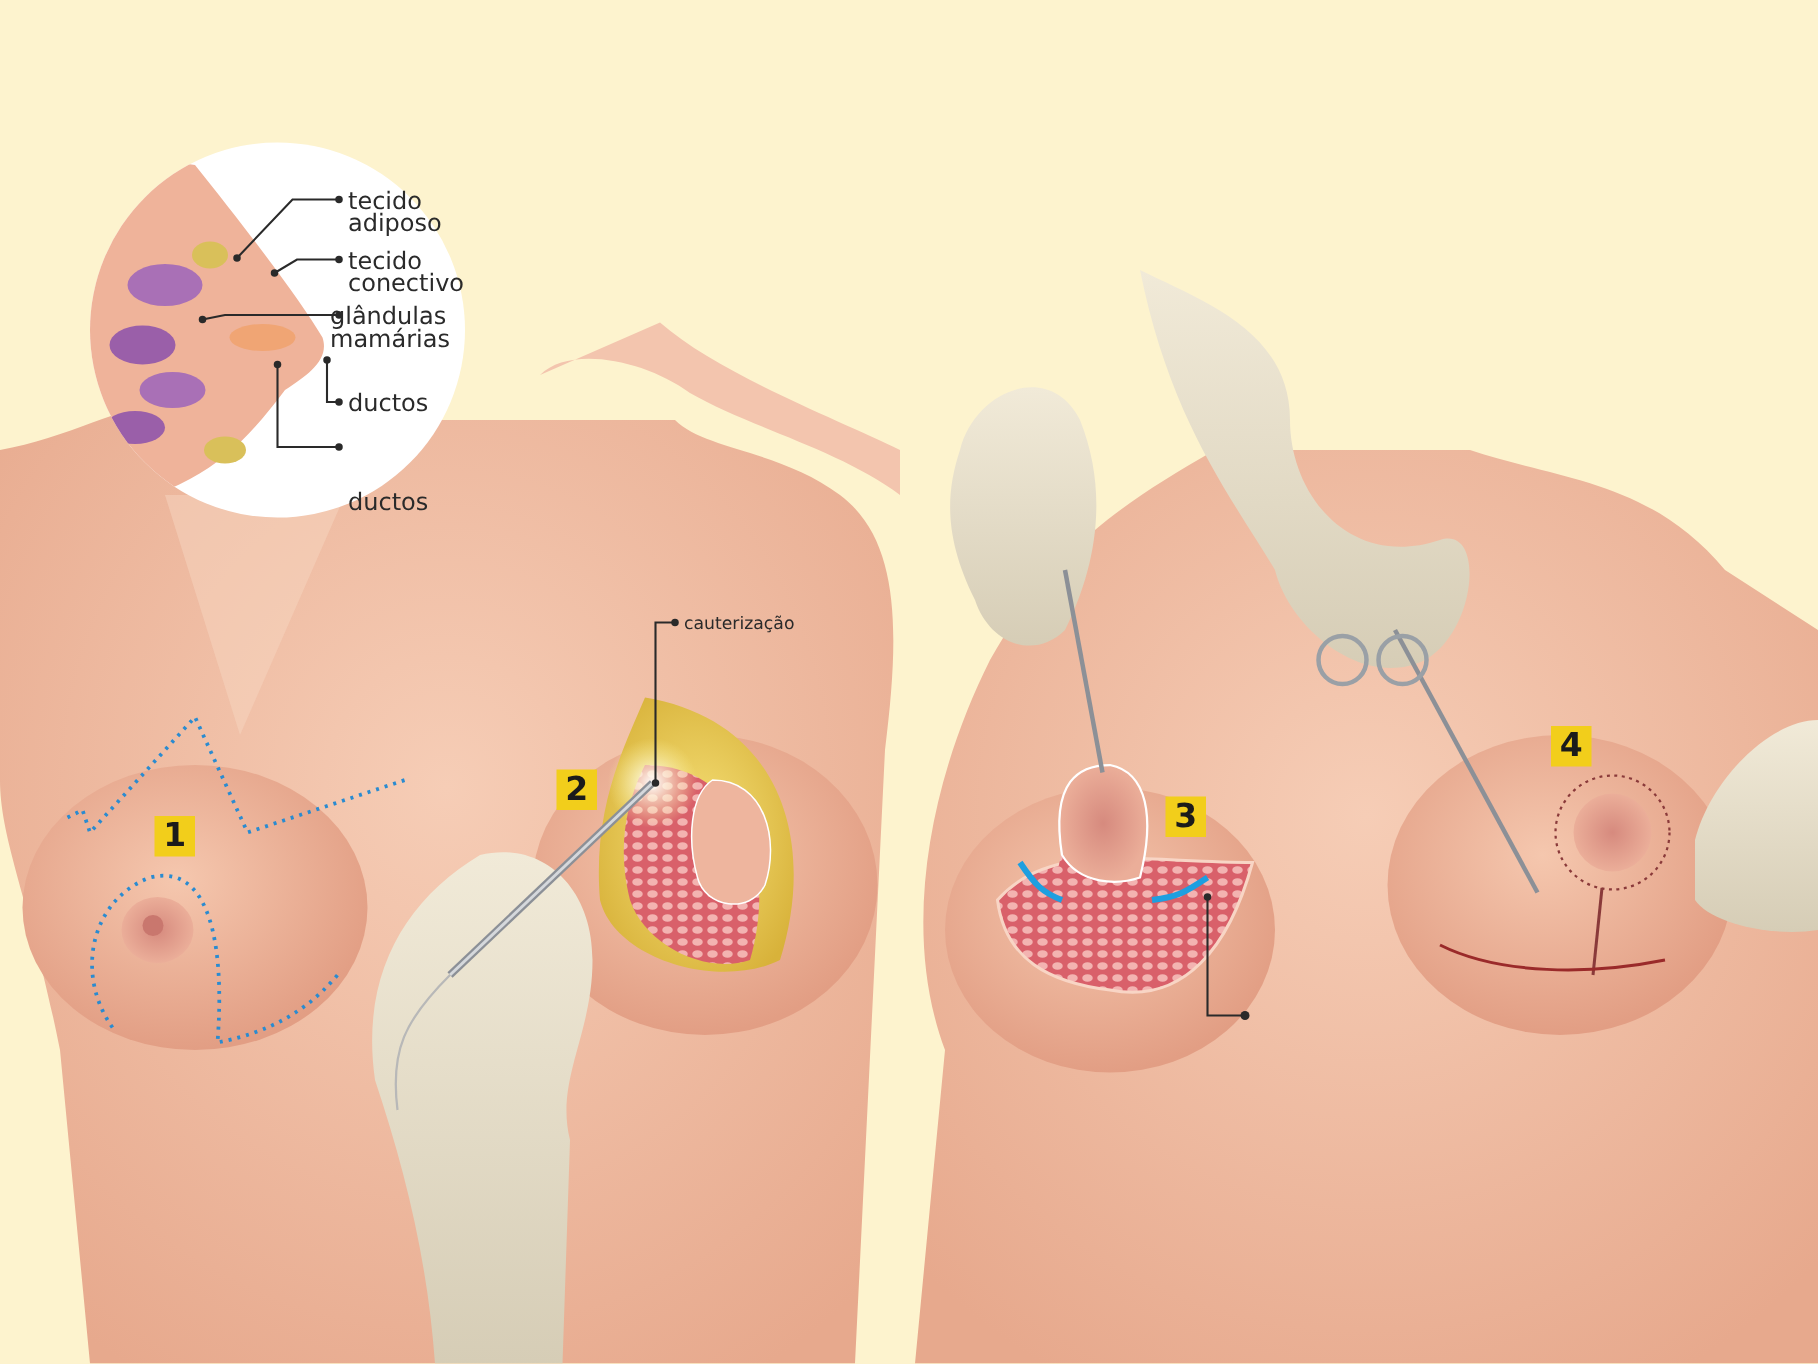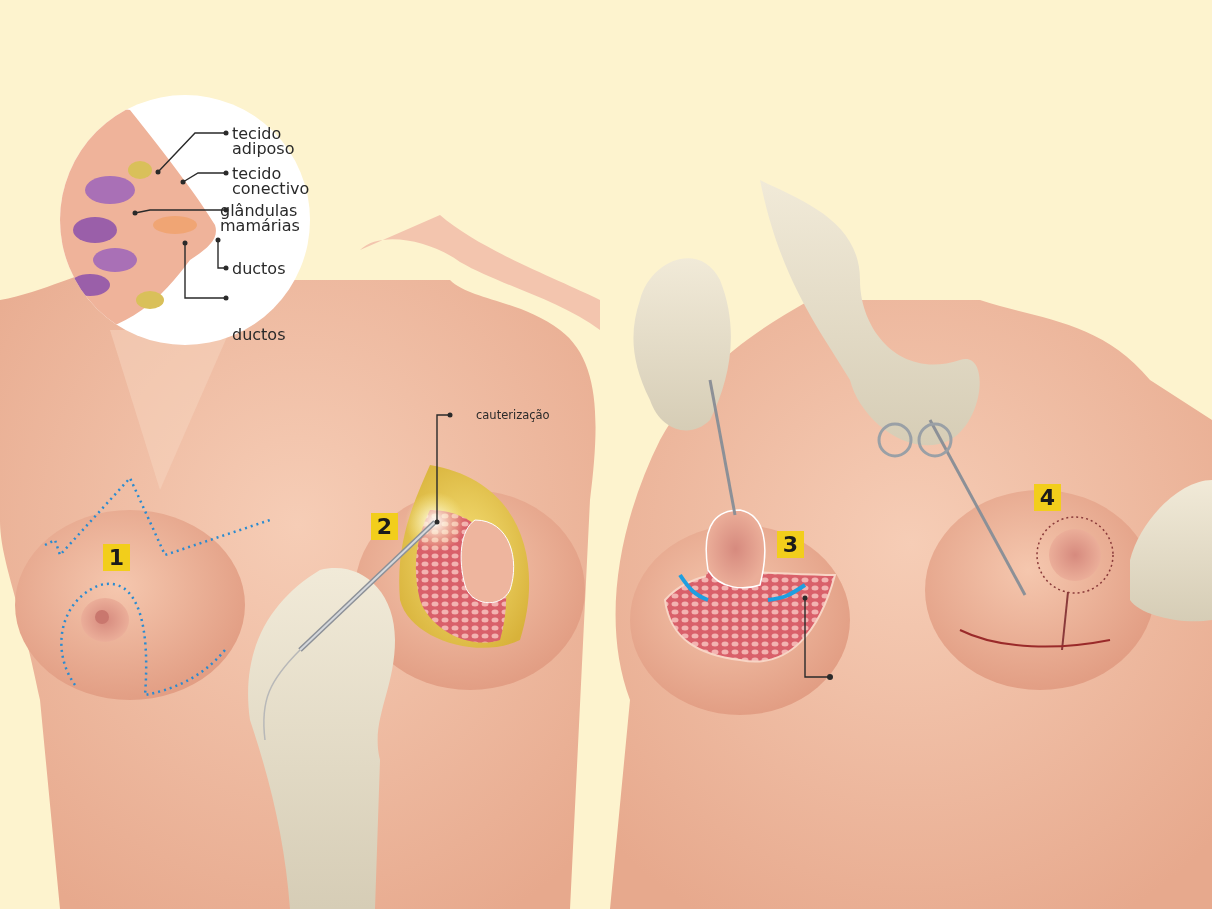--- a/index.html
+++ b/index.html
@@ -7,21 +7,21 @@
     width: 1212px; height: 909px; overflow: hidden; position: relative;
     background: #FDF3CE;
     font-family: "DejaVu Sans", sans-serif;
   }
   .stage { position: absolute; inset: 0; }
   svg.illus { position: absolute; left: 0; top: 0; }
   .label {
     position: absolute; font-size: 16px; line-height: 15px; color: #2a2a2a;
     font-family: "DejaVu Sans", sans-serif; white-space: pre-line;
   }
-  .label.small { font-size: 11.5px; margin-left: 20px; }
+  .label.small { font-size: 11.5px; }
   .step-badge {
     position: absolute; width: 27px; height: 27px; background: #F2CE1B;
     color: #1b1b1b; font-weight: bold; font-size: 22px; line-height: 27px;
     text-align: center; font-family: "DejaVu Sans", sans-serif;
   }
 </style>
 </head>
 <body>
 
 <div class="stage">

